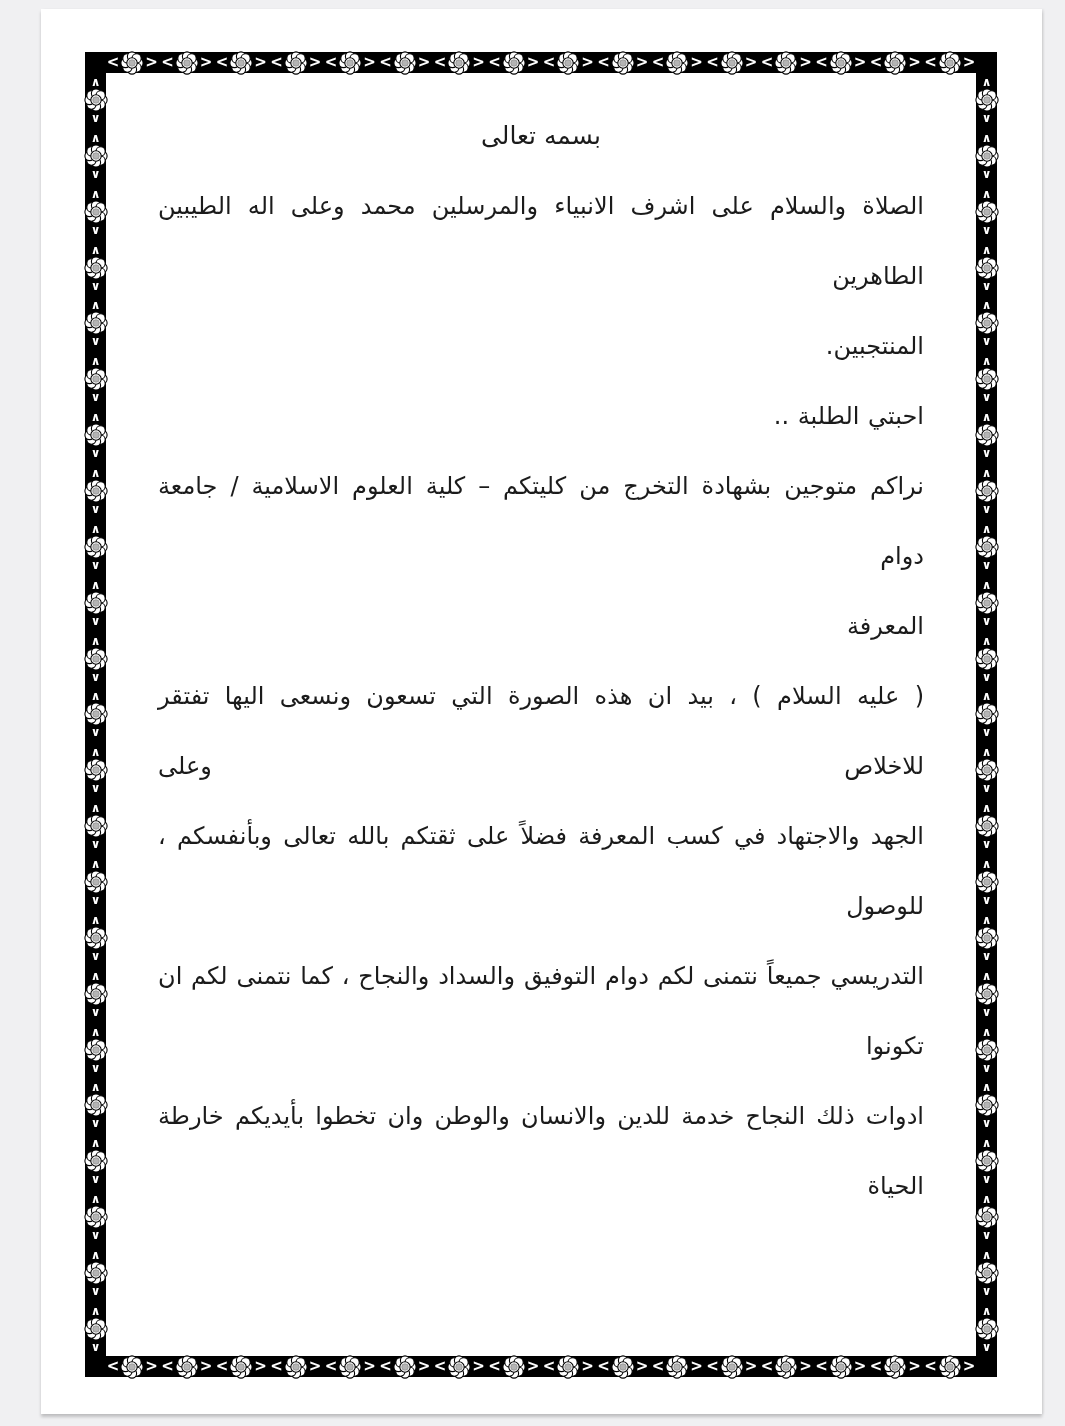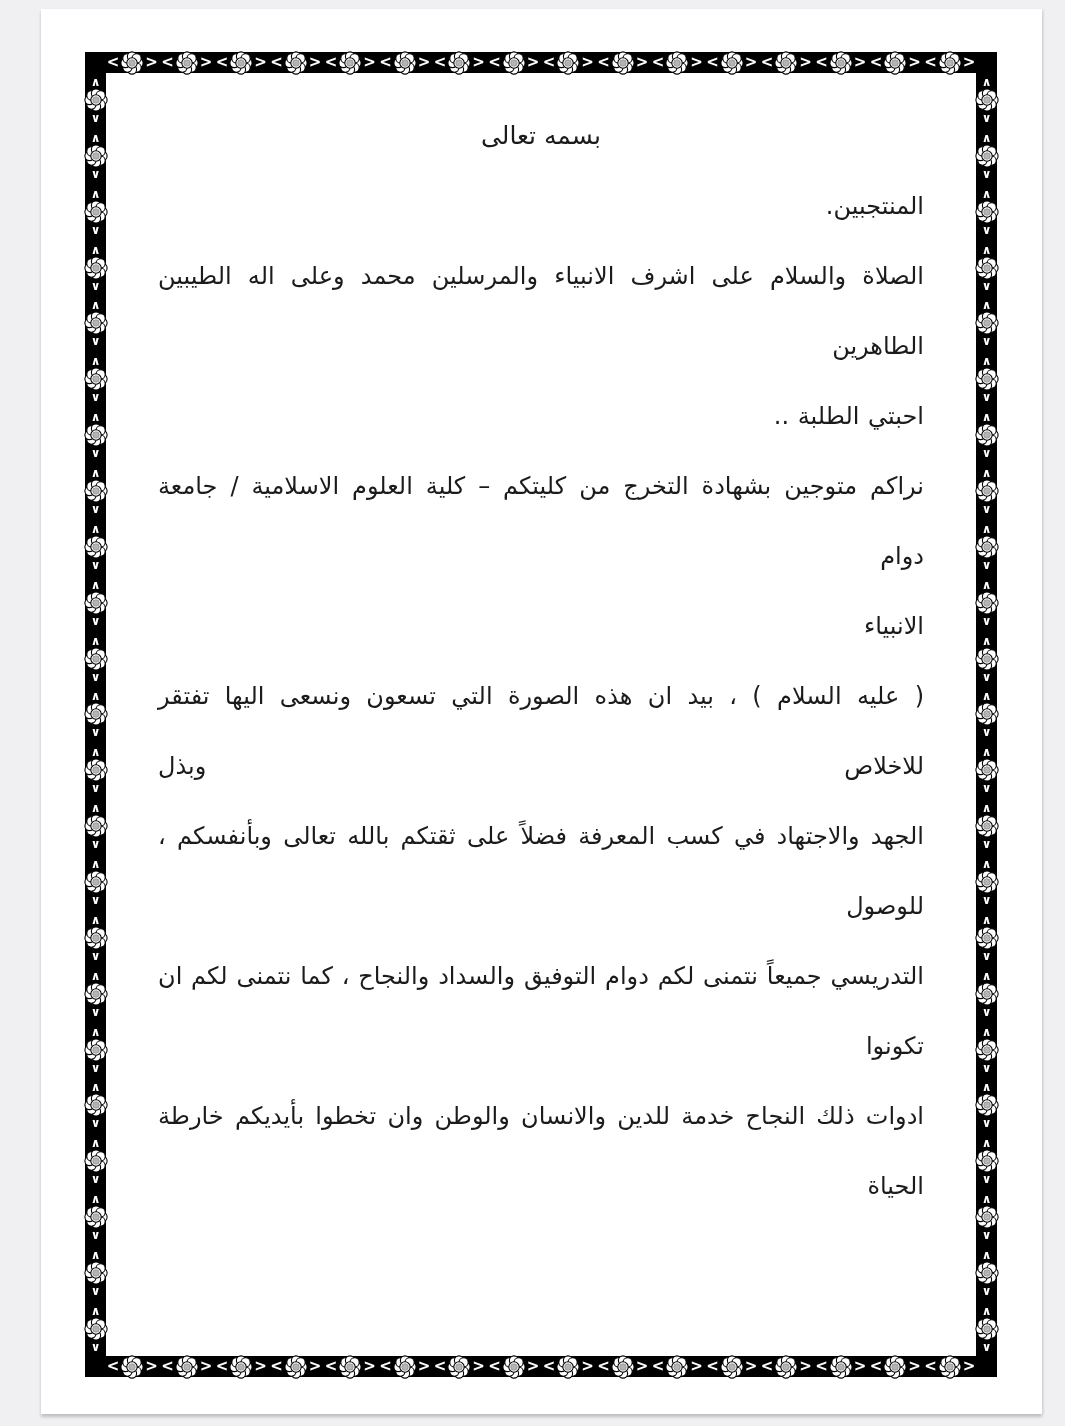--- a/index.html
+++ b/index.html
@@ -616,26 +616,26 @@
             <svg class="flower" viewBox="0 0 24 24">
               <use href="#rosette"></use>
             </svg>
             <span class="chev">∨</span>
           </span>
         </div>
 
       <div class="content">
         <div class="basmala">بسمه تعالى</div>
         <div>
+            <div class="line">الصلاة والسلام على اشرف الانبياء والمرسلين محمد وعلى اله الطيبين الطاهرين</div>
             <div class="line plain">المنتجبين.</div>
-            <div class="line">الصلاة والسلام على اشرف الانبياء والمرسلين محمد وعلى اله الطيبين الطاهرين</div>
             <div class="line plain">احبتي الطلبة ..</div>
             <div class="line">نراكم متوجين بشهادة التخرج من كليتكم – كلية العلوم الاسلامية / جامعة دوام</div>
-            <div class="line plain">الانبياء</div>
-            <div class="line">( عليه السلام ) ، بيد ان هذه الصورة التي تسعون ونسعى اليها تفتقر للاخلاص وبذل</div>
+            <div class="line plain">المعرفة</div>
+            <div class="line">( عليه السلام ) ، بيد ان هذه الصورة التي تسعون ونسعى اليها تفتقر للاخلاص وعلى</div>
             <div class="line">الجهد والاجتهاد في كسب المعرفة فضلاً على ثقتكم بالله تعالى وبأنفسكم ، للوصول</div>
             <div class="line">التدريسي جميعاً نتمنى لكم دوام التوفيق والسداد والنجاح ، كما نتمنى لكم ان تكونوا</div>
             <div class="line">ادوات ذلك النجاح خدمة للدين والانسان والوطن وان تخطوا بأيديكم خارطة الحياة</div>
           </div>
 
       </div>
     </div>
   </div>
 </div>
 

